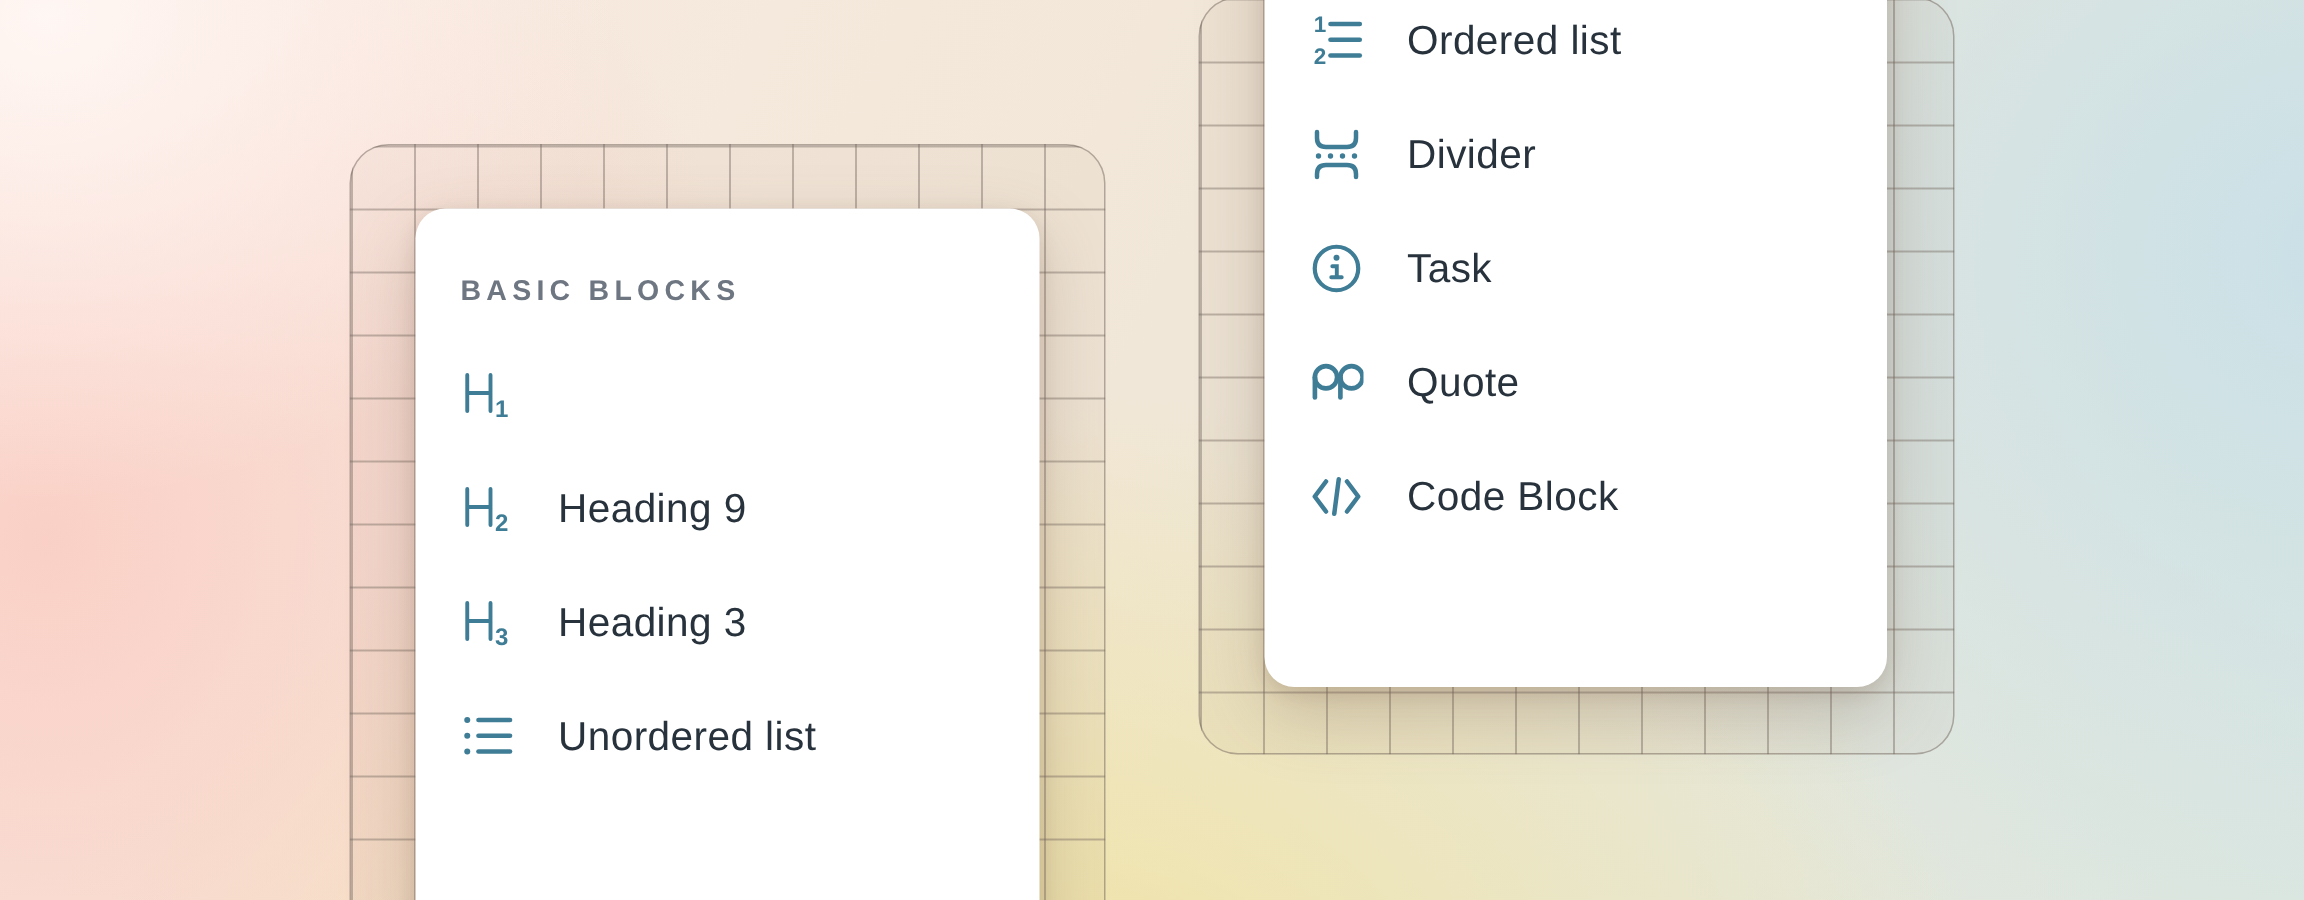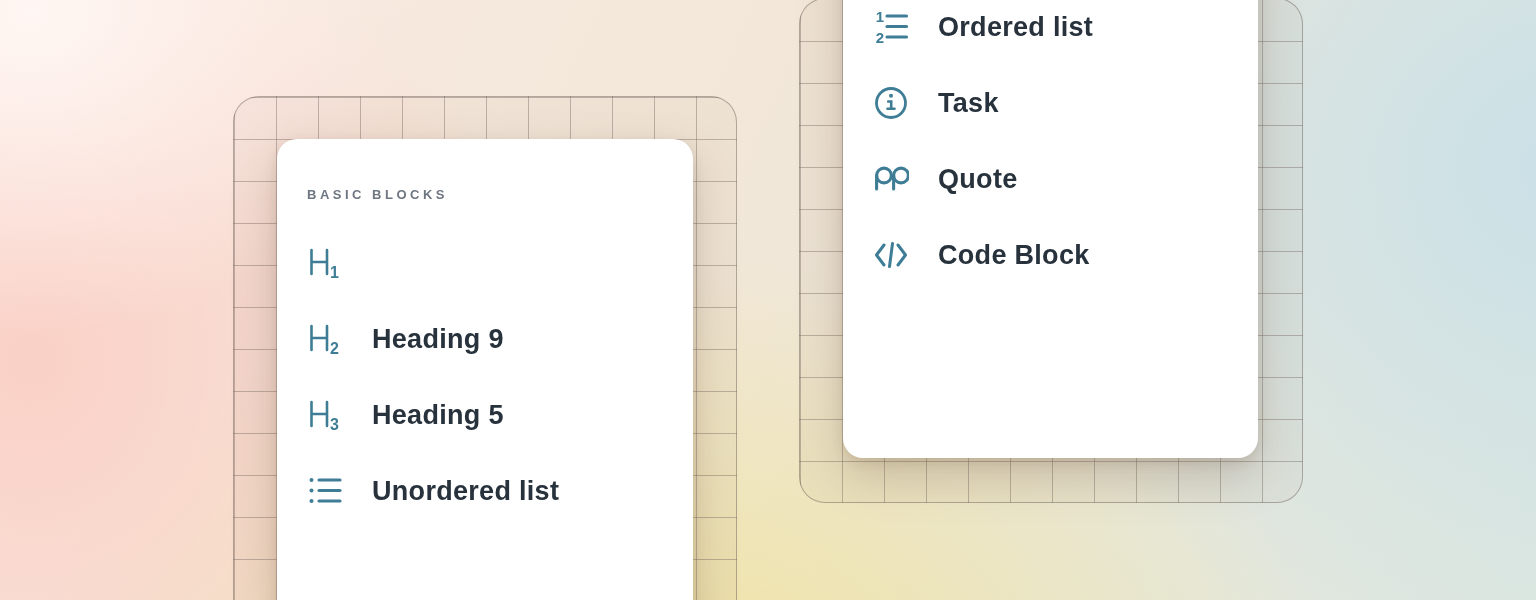--- a/index.html
+++ b/index.html
@@ -25,28 +25,28 @@
   }
   #grid-left{left:233px;top:96px;width:504px;height:600px;}
   #grid-right{left:799px;top:-2px;width:504px;height:505px;}
   .card{
     position:absolute;box-sizing:border-box;background:#ffffff;border-radius:20px;
     box-shadow:0 18px 45px rgba(110,80,60,.26), 0 4px 12px rgba(110,80,60,.14);
   }
   #card-left{left:277px;top:139px;width:416px;height:530px;padding:46px 30px 0 30px;}
   #card-right{left:843px;top:-83px;width:415px;height:541px;padding:72px 30px 13px 30px;}
   .section-label{
-    font-size:13px;font-weight:700;letter-spacing:3.5px;color:#6e7682;line-height:20px;
+    font-size:19px;font-weight:700;letter-spacing:3.5px;color:#6e7682;line-height:20px;
   }
   #card-left .rows{margin-top:20px;}
   .menu-row{display:flex;align-items:center;height:76px;gap:29px;cursor:pointer;}
   .menu-row .icon{width:36px;height:36px;flex:0 0 36px;display:flex;align-items:center;justify-content:center;}
   .menu-row .icon svg{width:36px;height:36px;display:block;}
   .menu-row .label{
-    font-size:27px;font-weight:700;letter-spacing:.3px;color:#27323c;white-space:nowrap;
+    font-size:27px;font-weight:400;letter-spacing:.3px;color:#27323c;white-space:nowrap;
   }
 </style>
 </head>
 <body>
 
 <div id="canvas">
   <div id="grid-left" class="grid"></div>
   <div id="grid-right" class="grid"></div>
 
   <div id="card-left" class="card">
@@ -69,21 +69,21 @@
           </span>
     <span class="label">Heading 9</span>
   </div>
         <div class="menu-row">
     <span class="icon">
             <svg viewBox="0 0 36 36" fill="none" stroke="#3e7d95" stroke-width="2.6" stroke-linecap="round">
     <path d="M4.5,5 V29 M4.5,17 H20 M20,5 V29"></path>
     <text x="27.5" y="33" text-anchor="middle" font-size="16" font-weight="700" fill="#3e7d95" stroke="none" font-family="Liberation Sans,sans-serif">3</text>
   </svg>
           </span>
-    <span class="label">Heading 5</span>
+    <span class="label">Heading 3</span>
   </div>
         <div class="menu-row">
     <span class="icon">
             <svg viewBox="0 0 36 36" fill="none" stroke="#3e7d95" stroke-width="3.1" stroke-linecap="round">
     <circle cx="4.5" cy="7" r="2" fill="#3e7d95" stroke="none"></circle>
               <line x1="12" y1="7" x2="33" y2="7"></line>
     <circle cx="4.5" cy="17.5" r="2" fill="#3e7d95" stroke="none"></circle>
               <line x1="12" y1="17.5" x2="33" y2="17.5"></line>
     <circle cx="4.5" cy="28" r="2" fill="#3e7d95" stroke="none"></circle>
               <line x1="12" y1="28" x2="33" y2="28"></line>
@@ -100,20 +100,33 @@
     <span class="icon">
             <svg viewBox="0 0 36 36" fill="none" stroke="#3e7d95" stroke-width="3.1" stroke-linecap="round">
     <text x="7" y="12.5" text-anchor="middle" font-size="15" font-weight="700" fill="#3e7d95" stroke="none" font-family="Liberation Sans,sans-serif">1</text>
     <text x="7" y="33.5" text-anchor="middle" font-size="15" font-weight="700" fill="#3e7d95" stroke="none" font-family="Liberation Sans,sans-serif">2</text>
     <line x1="14" y1="7" x2="33.5" y2="7"></line>
               <line x1="14" y1="17.5" x2="33.5" y2="17.5"></line>
               <line x1="14" y1="28" x2="33.5" y2="28"></line>
   </svg>
           </span>
     <span class="label">Ordered list</span>
+  </div>
+        <div class="menu-row">
+    <span class="icon">
+            <svg viewBox="0 0 36 36" fill="none" stroke="#3e7d95" stroke-width="3" stroke-linecap="round">
+    <path d="M5,3 L5,7 Q5,13 11,13 L25,13 Q31,13 31,7 L31,3"></path>
+    <circle cx="6" cy="19" r="1.8" fill="#3e7d95" stroke="none"></circle>
+    <circle cx="14" cy="19" r="1.8" fill="#3e7d95" stroke="none"></circle>
+    <circle cx="22" cy="19" r="1.8" fill="#3e7d95" stroke="none"></circle>
+    <circle cx="30" cy="19" r="1.8" fill="#3e7d95" stroke="none"></circle>
+    <path d="M5,33 L5,31 Q5,25 11,25 L25,25 Q31,25 31,31 L31,33"></path>
+  </svg>
+          </span>
+    <span class="label">Divider</span>
   </div>
         <div class="menu-row">
     <span class="icon">
             <svg viewBox="0 0 36 36" fill="none" stroke="#3e7d95" stroke-width="2.8" stroke-linecap="round">
     <circle cx="18" cy="18" r="14.5"></circle>
     <circle cx="18" cy="10.8" r="2" fill="#3e7d95" stroke="none"></circle>
     <path d="M15.2,16.5 H18.2 V23.5 M14.5,23.8 H21.5" stroke-width="2.6"></path>
   </svg>
           </span>
     <span class="label">Task</span>

